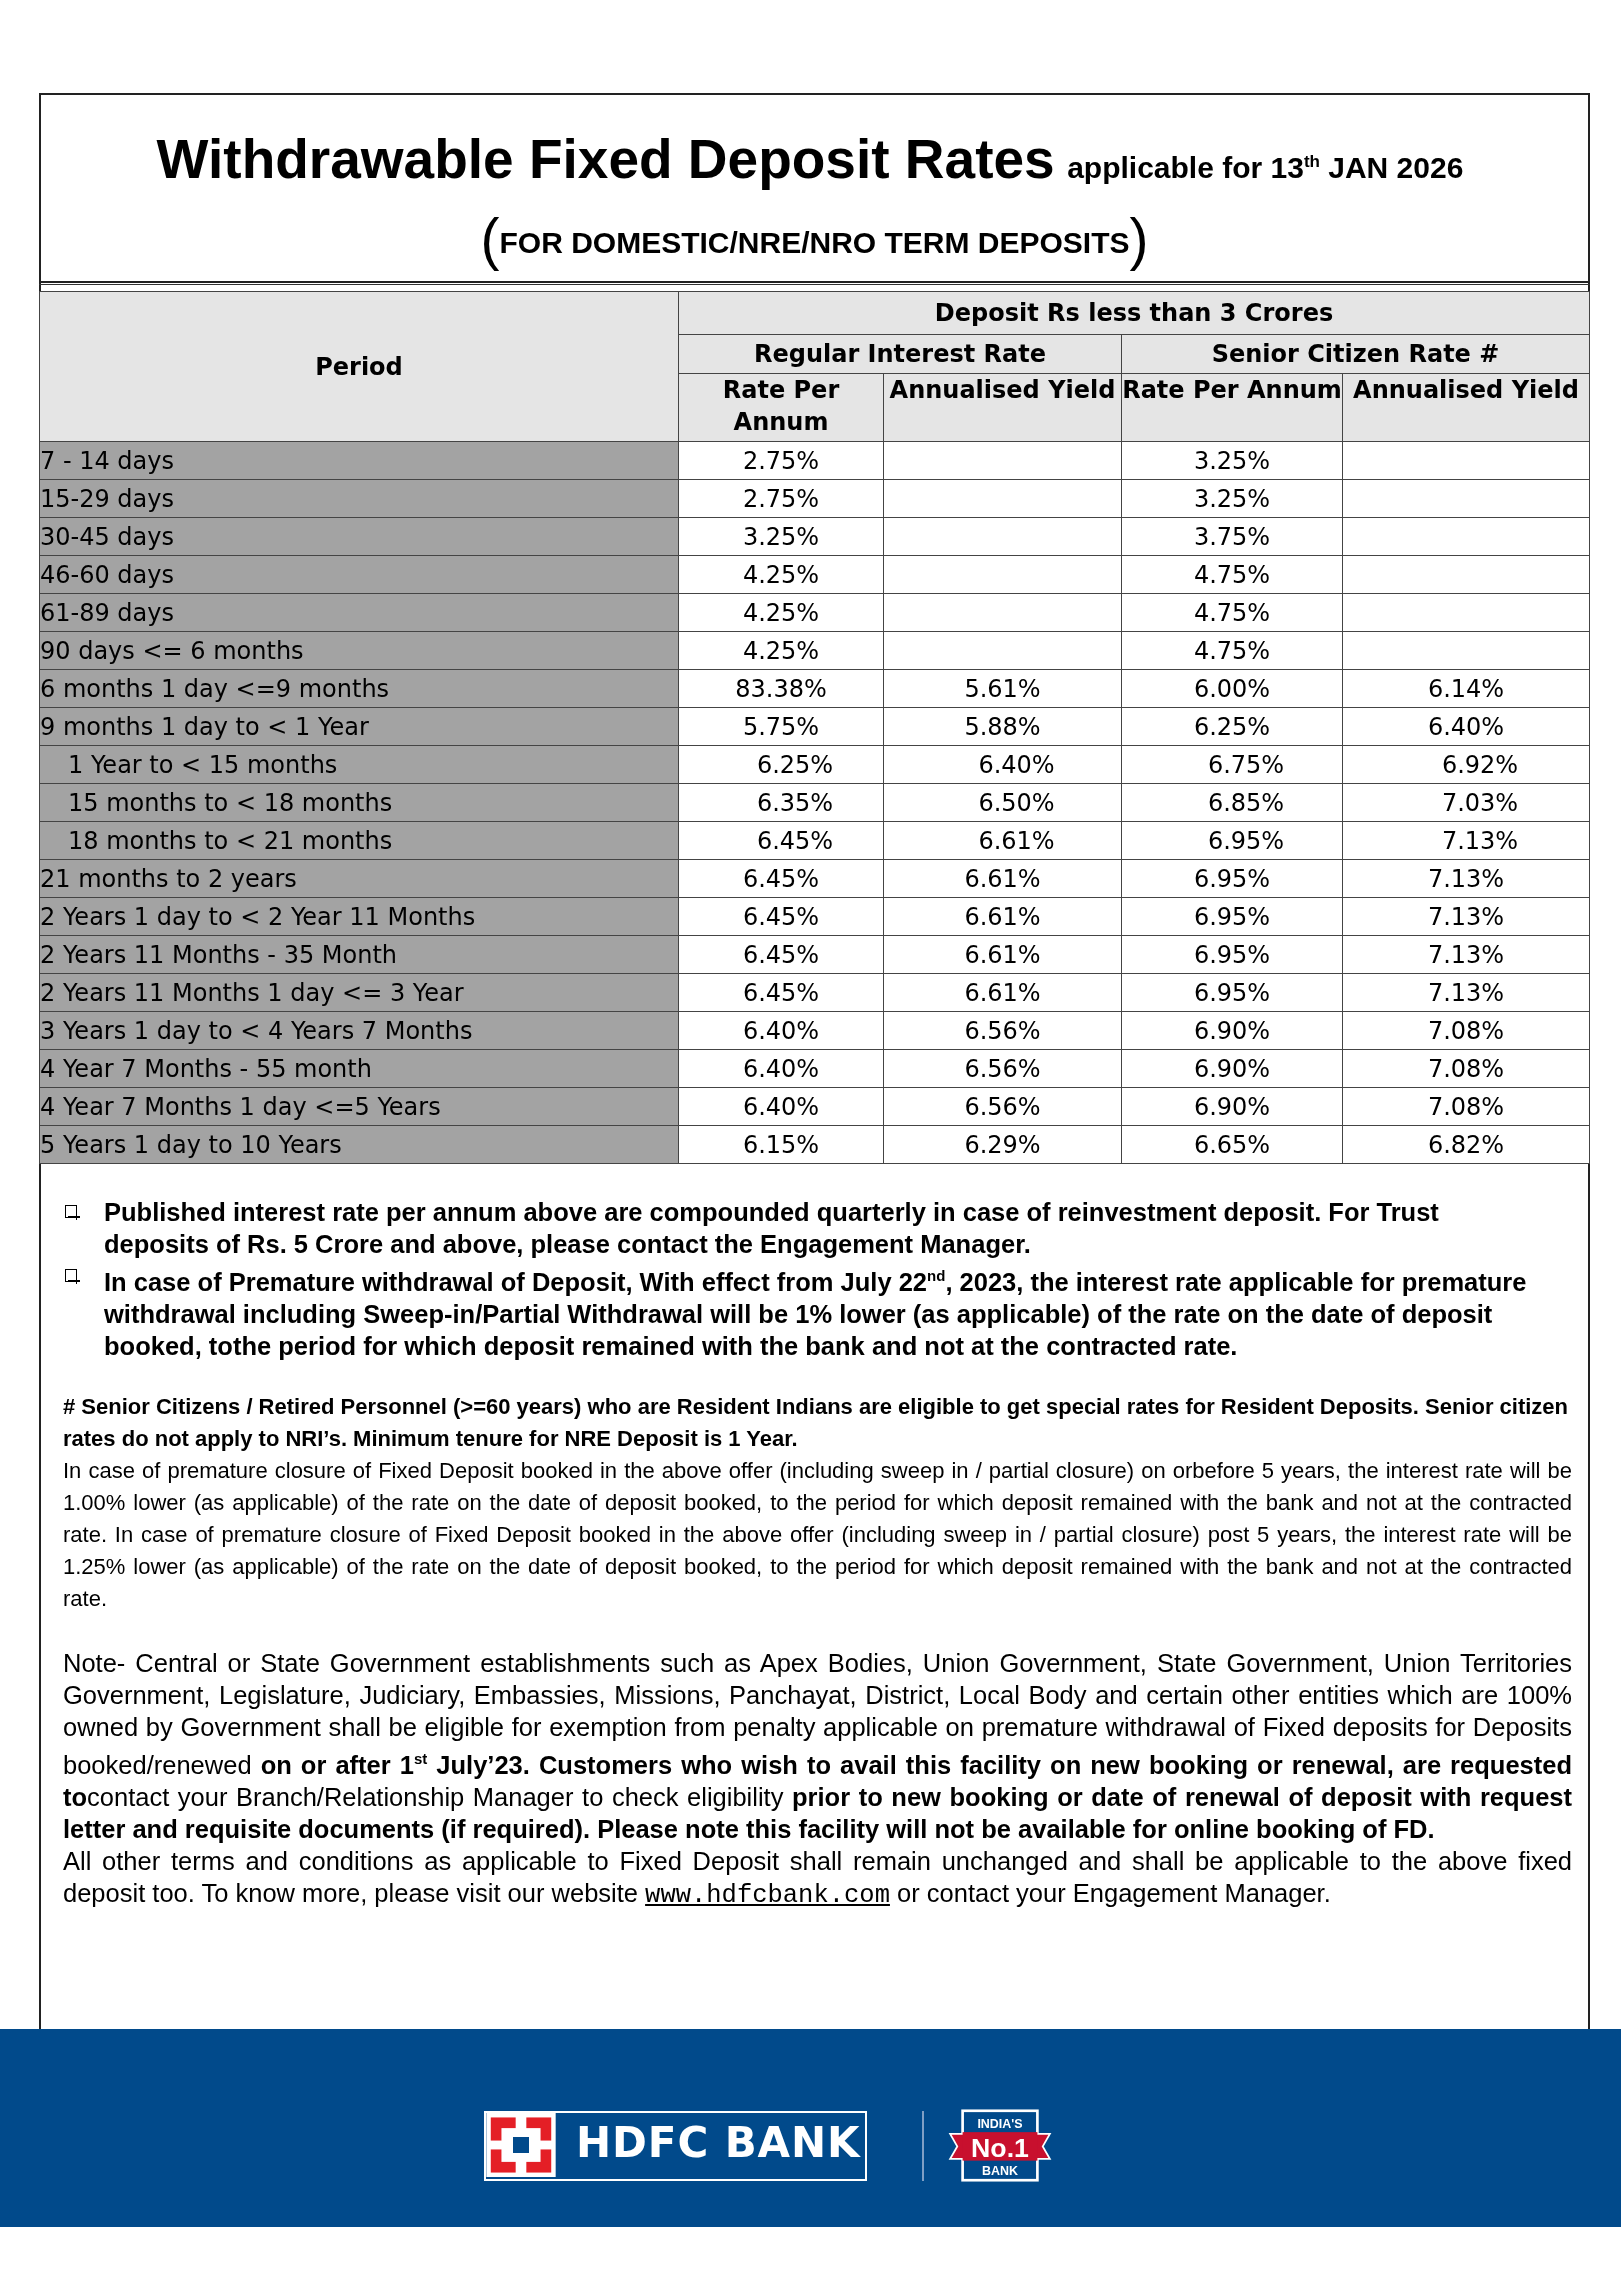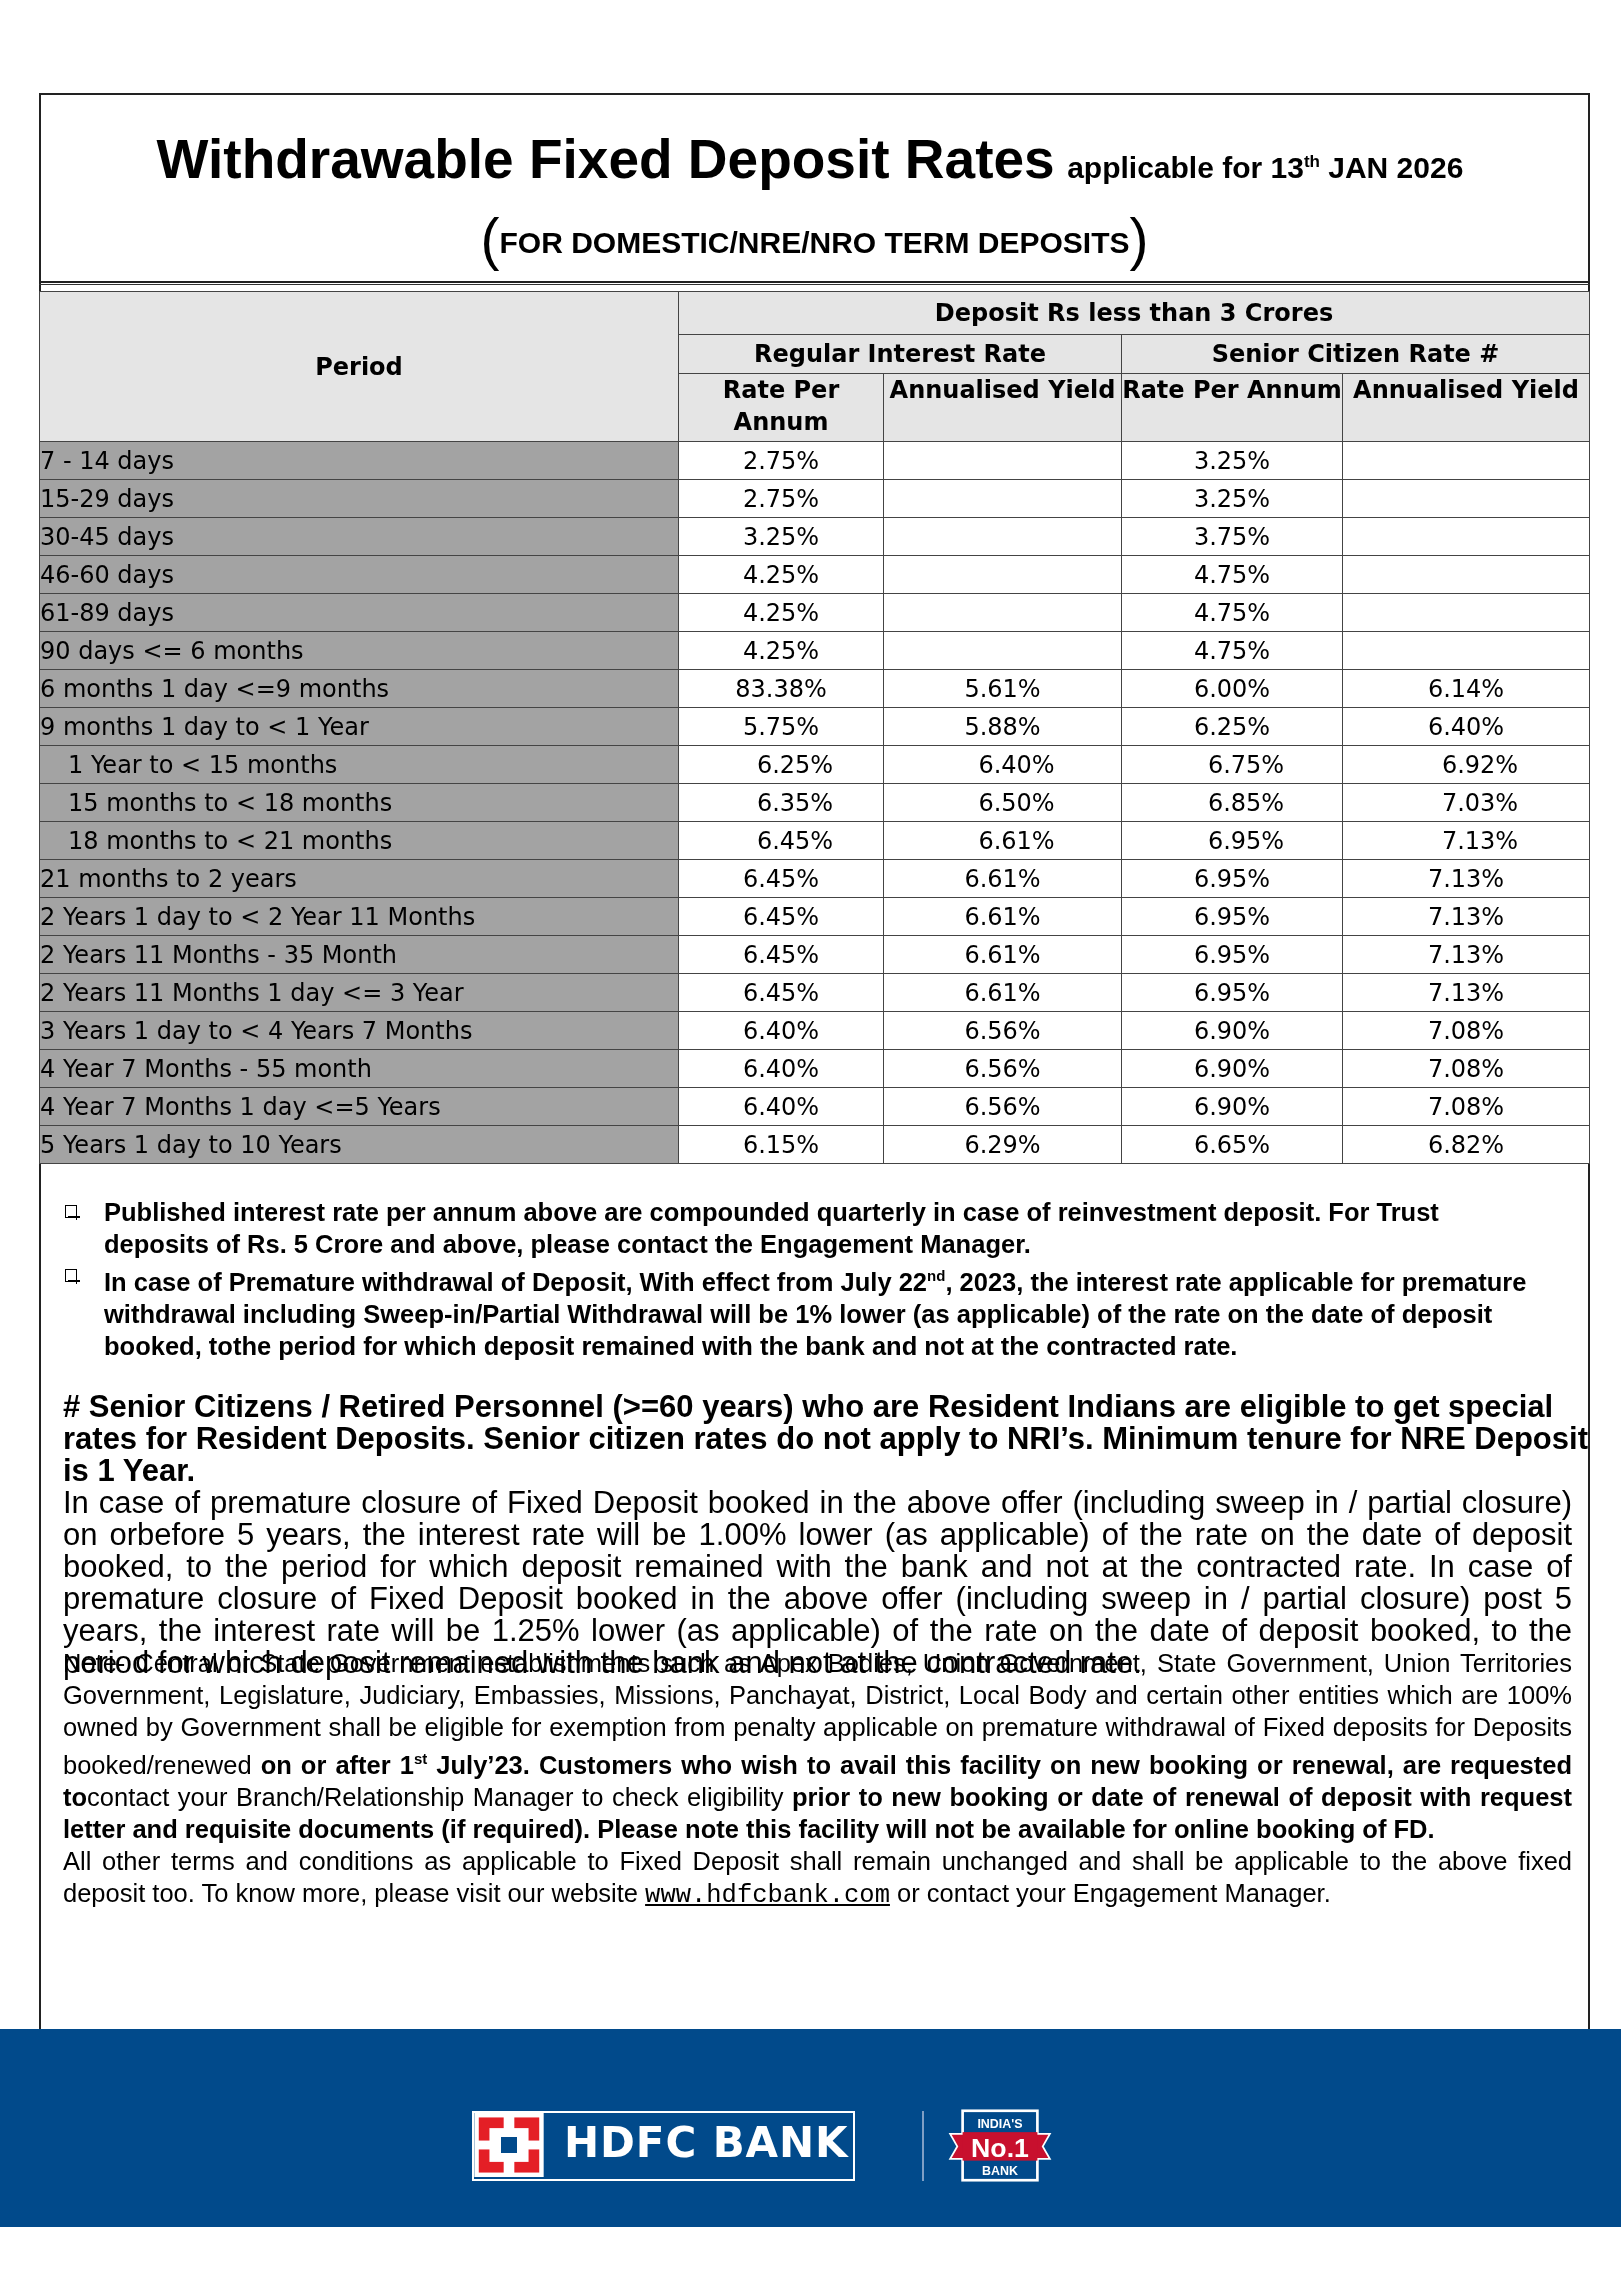--- a/index.html
+++ b/index.html
@@ -59,33 +59,33 @@
   .bullet-box {
     position: absolute; left: 1.8px; top: 9px; width: 12.5px; height: 12.5px;
     border: 1.8px solid #000; box-sizing: border-box;
   }
   .bullet-box::after {
     content: ""; position: absolute; left: 1.8px; top: 9.9px; width: 12.5px; height: 1.8px; background:#000;
   }
   .bullet-box::before {
     content: ""; position: absolute; left: 9.9px; top: 1.8px; width: 1.8px; height: 12.5px; background:#000;
   }
-  .section2 { position: absolute; left: 63px; top: 1391px; width: 1527px; font-size: 31px; line-height: 32px; }
+  .section2 { position: absolute; left: 63px; top: 1391px; width: 1527px; font-size: 22px; line-height: 32px; }
   .section2 .hash-note { font-weight: bold; margin: 0; }
   .section2 .premature { margin: 0; text-align: justify; width: 1509px; }
   .section3 { position: absolute; left: 63px; top: 1647px; width: 1509px; font-size: 25.5px; line-height: 32px; }
   .section3 p { margin: 0; text-align: justify; }
   .section3 b { font-weight: bold; }
   .link { text-decoration: underline; font-family: Liberation Mono, monospace; }
 
   .footer-band {
     position: absolute; left: 0; top: 2029px; width: 1622px; height: 198px; background: #014a8b;
   }
   .logo-box {
-    position: absolute; left: 472px; top: 2111px; width: 383px; height: 70px;
+    position: absolute; left: 484px; top: 2111px; width: 383px; height: 70px;
     border: 2.7px solid #fff; box-sizing: border-box; background: #014a8b;
   }
   .logo-mark { position: absolute; left: 0; top: 0; width: 70px; height: 64px; }
   .logo-text {
     position: absolute; left: 90px; top: 5.4px; color: #fff; font-weight: bold;
     font-family: "DejaVu Sans", sans-serif; font-size: 42px; letter-spacing: 0.9px; white-space: nowrap;
   }
   .vdivider { position: absolute; left: 922px; top: 2111px; width: 1.8px; height: 70px; background: #7f9fc5; }
   .badge { position: absolute; left: 948px; top: 2109px; width: 104px; height: 73px; }
 </style>

